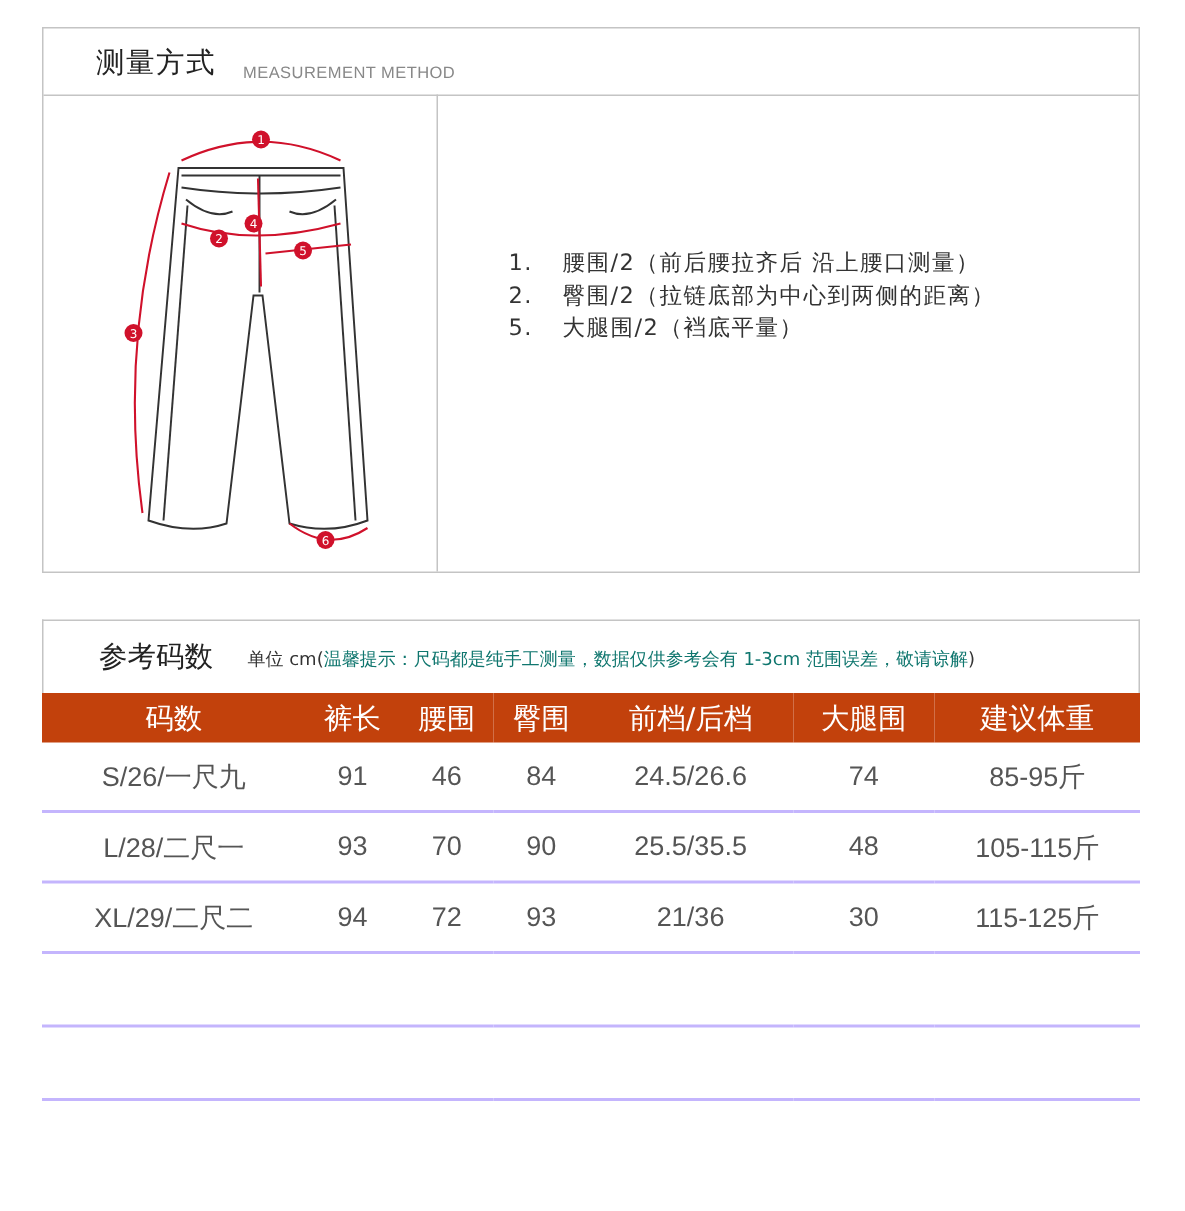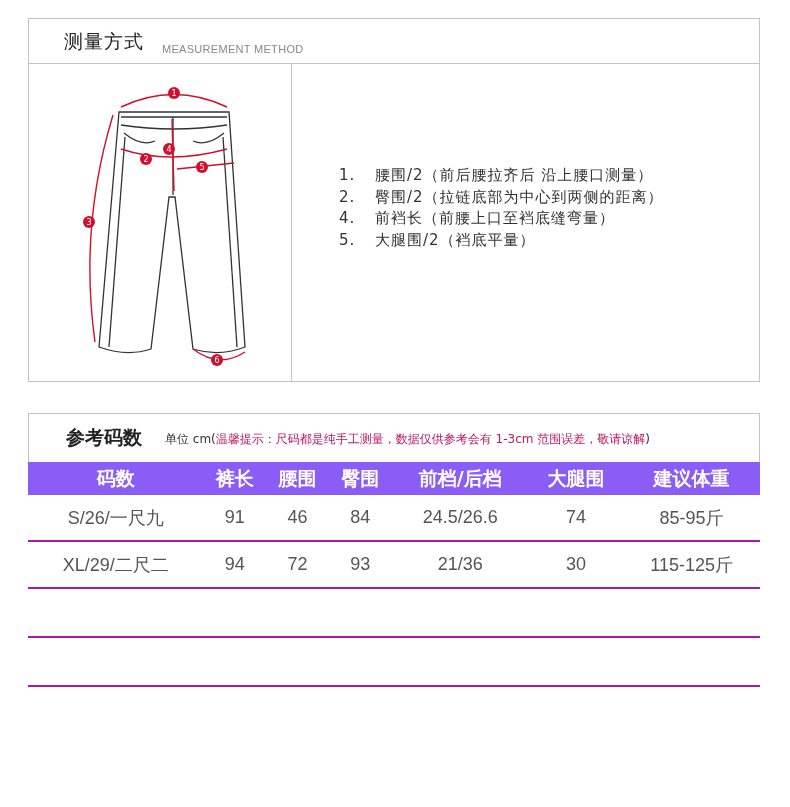--- a/index.html
+++ b/index.html
@@ -9,26 +9,26 @@
   #method-head { position:absolute; left:0; top:0; width:100%; height:44px; border-bottom:1px solid #c4c4c4; }
   #method-title { position:absolute; left:35px; top:10px; font-size:19px; color:#222; letter-spacing:1px; }
   #method-sub { position:absolute; left:133px; top:24px; font-family:"Liberation Sans", sans-serif; font-size:11px; color:#888; letter-spacing:0.3px; }
   #divider { position:absolute; left:262px; top:44px; width:1px; height:318px; background:#c4c4c4; }
   #diagram { position:absolute; left:40px; top:58px; width:220px; height:300px; }
   #steps { position:absolute; left:294px; top:130px; margin:16px; padding:0; list-style:none; }
   #steps li { font-size:15px; line-height:21.5px; color:#333; white-space:nowrap; letter-spacing:1px; }
   #steps .num { display:inline-block; width:36px; }
 
   #size-box { left:28px; top:413px; width:732px; height:50px; border-bottom:none; }
-  #size-title { position:absolute; left:37px; top:11px; font-size:19px; color:#222; font-weight:bold; }
+  #size-title { position:absolute; left:37px; top:11px; font-size:19px; color:#222; font-weight:normal; }
   #size-unit { position:absolute; left:136px; top:17px; font-size:12px; color:#333; }
-  #size-tip { color:#be185d; }
+  #size-tip { color:#0f766e; }
   #table { position:absolute; left:28px; top:462px; width:732px; border-collapse:collapse; }
-  #table th { background:#8b5cf6; color:#fff; font-weight:bold; font-size:19px; height:33px; padding:0; }
-  #table td { text-align:center; font-size:18px; color:#555; height:45px; padding:0; border-bottom:2px solid #a21caf; font-family:"Liberation Sans", sans-serif; }
+  #table th { background:#c2410c; color:#fff; font-weight:normal; font-size:19px; height:33px; padding:0; }
+  #table td { text-align:center; font-size:18px; color:#555; height:45px; padding:0; border-bottom:2px solid #c4b5fd; font-family:"Liberation Sans", sans-serif; }
   .empty-row td { height:47px !important; }
 </style>
 </head>
 <body>
 
 <div class="box" id="method-box">
   <div id="method-head">
     <span id="method-title">测量方式</span>
     <span id="method-sub">MEASUREMENT METHOD</span>
   </div>
@@ -65,21 +65,20 @@
         <text x="77" y="85">2</text>
         <text x="20" y="148">3</text>
       <text x="100" y="75">4</text>
         <text x="133" y="93">5</text>
         <text x="148" y="286">6</text>
     </g>
   </svg>
   <ul id="steps">
     <li><span class="num">1.</span><span>腰围/2（前后腰拉齐后 沿上腰口测量）</span></li>
     <li><span class="num">2.</span><span>臀围/2（拉链底部为中心到两侧的距离）</span></li>
-    <li><span class="num">4.</span><span>前裆长（前腰上口至裆底缝弯量）</span></li>
     <li><span class="num">5.</span><span>大腿围/2（裆底平量）</span></li>
   </ul>
 </div>
 
 <div class="box" id="size-box">
   <span id="size-title">参考码数</span>
   <span id="size-unit"><span>单位 cm(</span><span id="size-tip">温馨提示：尺码都是纯手工测量，数据仅供参考会有 1-3cm 范围误差，敬请谅解</span><span>)</span></span>
 </div>
 
 <table id="table">
@@ -98,20 +97,29 @@
     <tr>
         <td>S/26/一尺九</td>
         <td>91</td>
         <td>46</td>
         <td>84</td>
         <td>24.5/26.6</td>
         <td>74</td>
         <td>85-95斤</td>
       </tr>
     <tr>
+        <td>L/28/二尺一</td>
+        <td>93</td>
+        <td>70</td>
+        <td>90</td>
+        <td>25.5/35.5</td>
+        <td>48</td>
+        <td>105-115斤</td>
+      </tr>
+    <tr>
         <td>XL/29/二尺二</td>
         <td>94</td>
         <td>72</td>
         <td>93</td>
         <td>21/36</td>
         <td>30</td>
         <td>115-125斤</td>
       </tr>
     <tr class="empty-row">
         <td colspan="7"></td>

